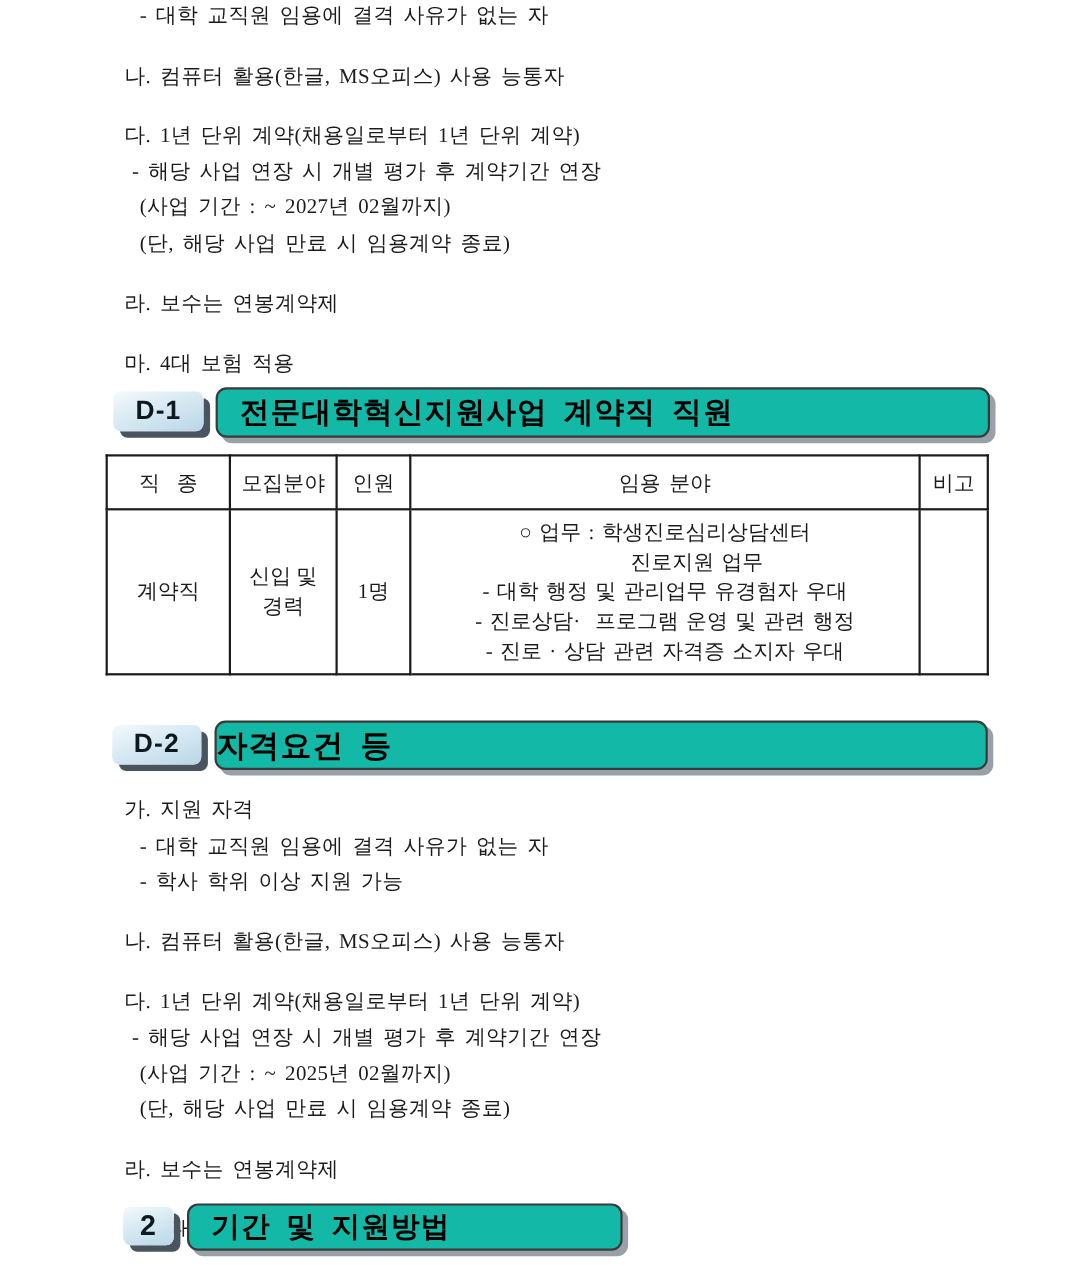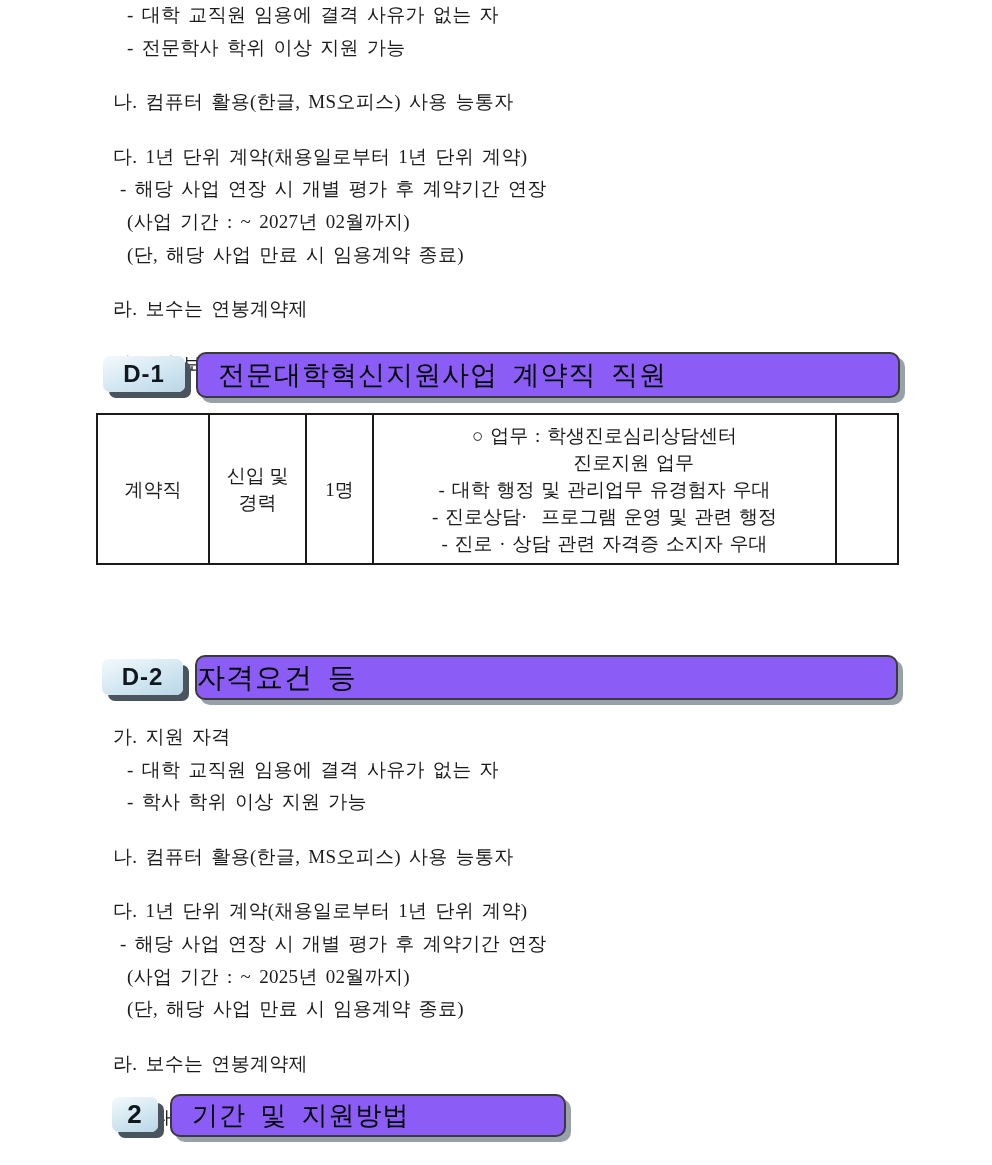--- a/index.html
+++ b/index.html
@@ -19,23 +19,23 @@
   .sec-header{position:absolute;}
   .sec-badge{
     position:absolute;display:flex;align-items:center;justify-content:center;
     background:linear-gradient(160deg,#f3f9fc 0%,#d8eaf3 45%,#b9d6e7 100%);
     border-radius:7px;box-shadow:6px 6px 0 #4a545e;
     font-family:"Liberation Sans","DejaVu Sans",sans-serif;font-weight:bold;color:#10181f;
     letter-spacing:1px;
   }
   .sec-box{
     position:absolute;display:flex;align-items:center;box-sizing:border-box;
-    background:#8b5cf6;border:2px solid #3a3a3a;border-radius:10px;
+    background:#14b8a6;border:2px solid #3a3a3a;border-radius:10px;
     box-shadow:5px 5px 0 #98a0a8;
-    font-family:"Liberation Sans","DejaVu Sans",sans-serif;font-weight:normal;color:#000;
+    font-family:"Liberation Sans","DejaVu Sans",sans-serif;font-weight:bold;color:#000;
     letter-spacing:1px;word-spacing:6px;white-space:pre;
   }
   
   .hdr-d1{top:352px;left:103px;width:810px;height:55px;}
   .hdr-d1 .sec-badge{left:0;top:4px;width:82px;height:36px;font-size:24px;}
   .hdr-d1 .sec-box{left:93px;top:0;width:704px;height:46px;font-size:27px;padding-left:20px;}
   
   .hdr-d2{top:654px;left:102px;width:810px;height:55px;}
   .hdr-d2 .sec-badge{left:0;top:5px;width:81px;height:36px;font-size:24px;}
   .hdr-d2 .sec-box{left:93px;top:1px;width:703px;height:45px;font-size:28px;}
@@ -61,21 +61,20 @@
 </style>
 </head>
 <body>
 
 <div class="page">
 
   <div class="textblock" style="top:-1px;left:113px;">
 
       <div class="line dash-deep">- 대학 교직원 임용에 결격 사유가 없는 자</div>
 
-      <div class="line dash-deep">- 전문학사 학위 이상 지원 가능</div>
 
       <div class="line label">나. 컴퓨터 활용(한글, MS오피스) 사용 능통자</div>
 
       <div class="line label">다. 1년 단위 계약(채용일로부터 1년 단위 계약)</div>
 
       <div class="line dash">- 해당 사업 연장 시 개별 평가 후 계약기간 연장</div>
 
       <div class="line paren">(사업 기간 : ~ 2027년 02월까지)</div>
 
       <div class="line paren">(단, 해당 사업 만료 시 임용계약 종료)</div>
@@ -93,20 +92,27 @@
 
   <table class="recruit">
     <colgroup>
       <col style="width:112px">
         <col style="width:97px">
         <col style="width:67px">
       <col style="width:463px">
         <col style="width:62px">
     </colgroup>
     <tbody>
+        <tr>
+      <th>직  종</th>
+      <th>모집분야</th>
+      <th>인원</th>
+      <th>임용 분야</th>
+      <th>비고</th>
+    </tr>
     <tr>
       <td>계약직</td>
       <td>
         <div>신입 및</div>
         <div>경력</div>
       </td>
       <td>1명</td>
       <td class="duty">
 
           <div class="dline">○ 업무 : 학생진로심리상담센터</div>

